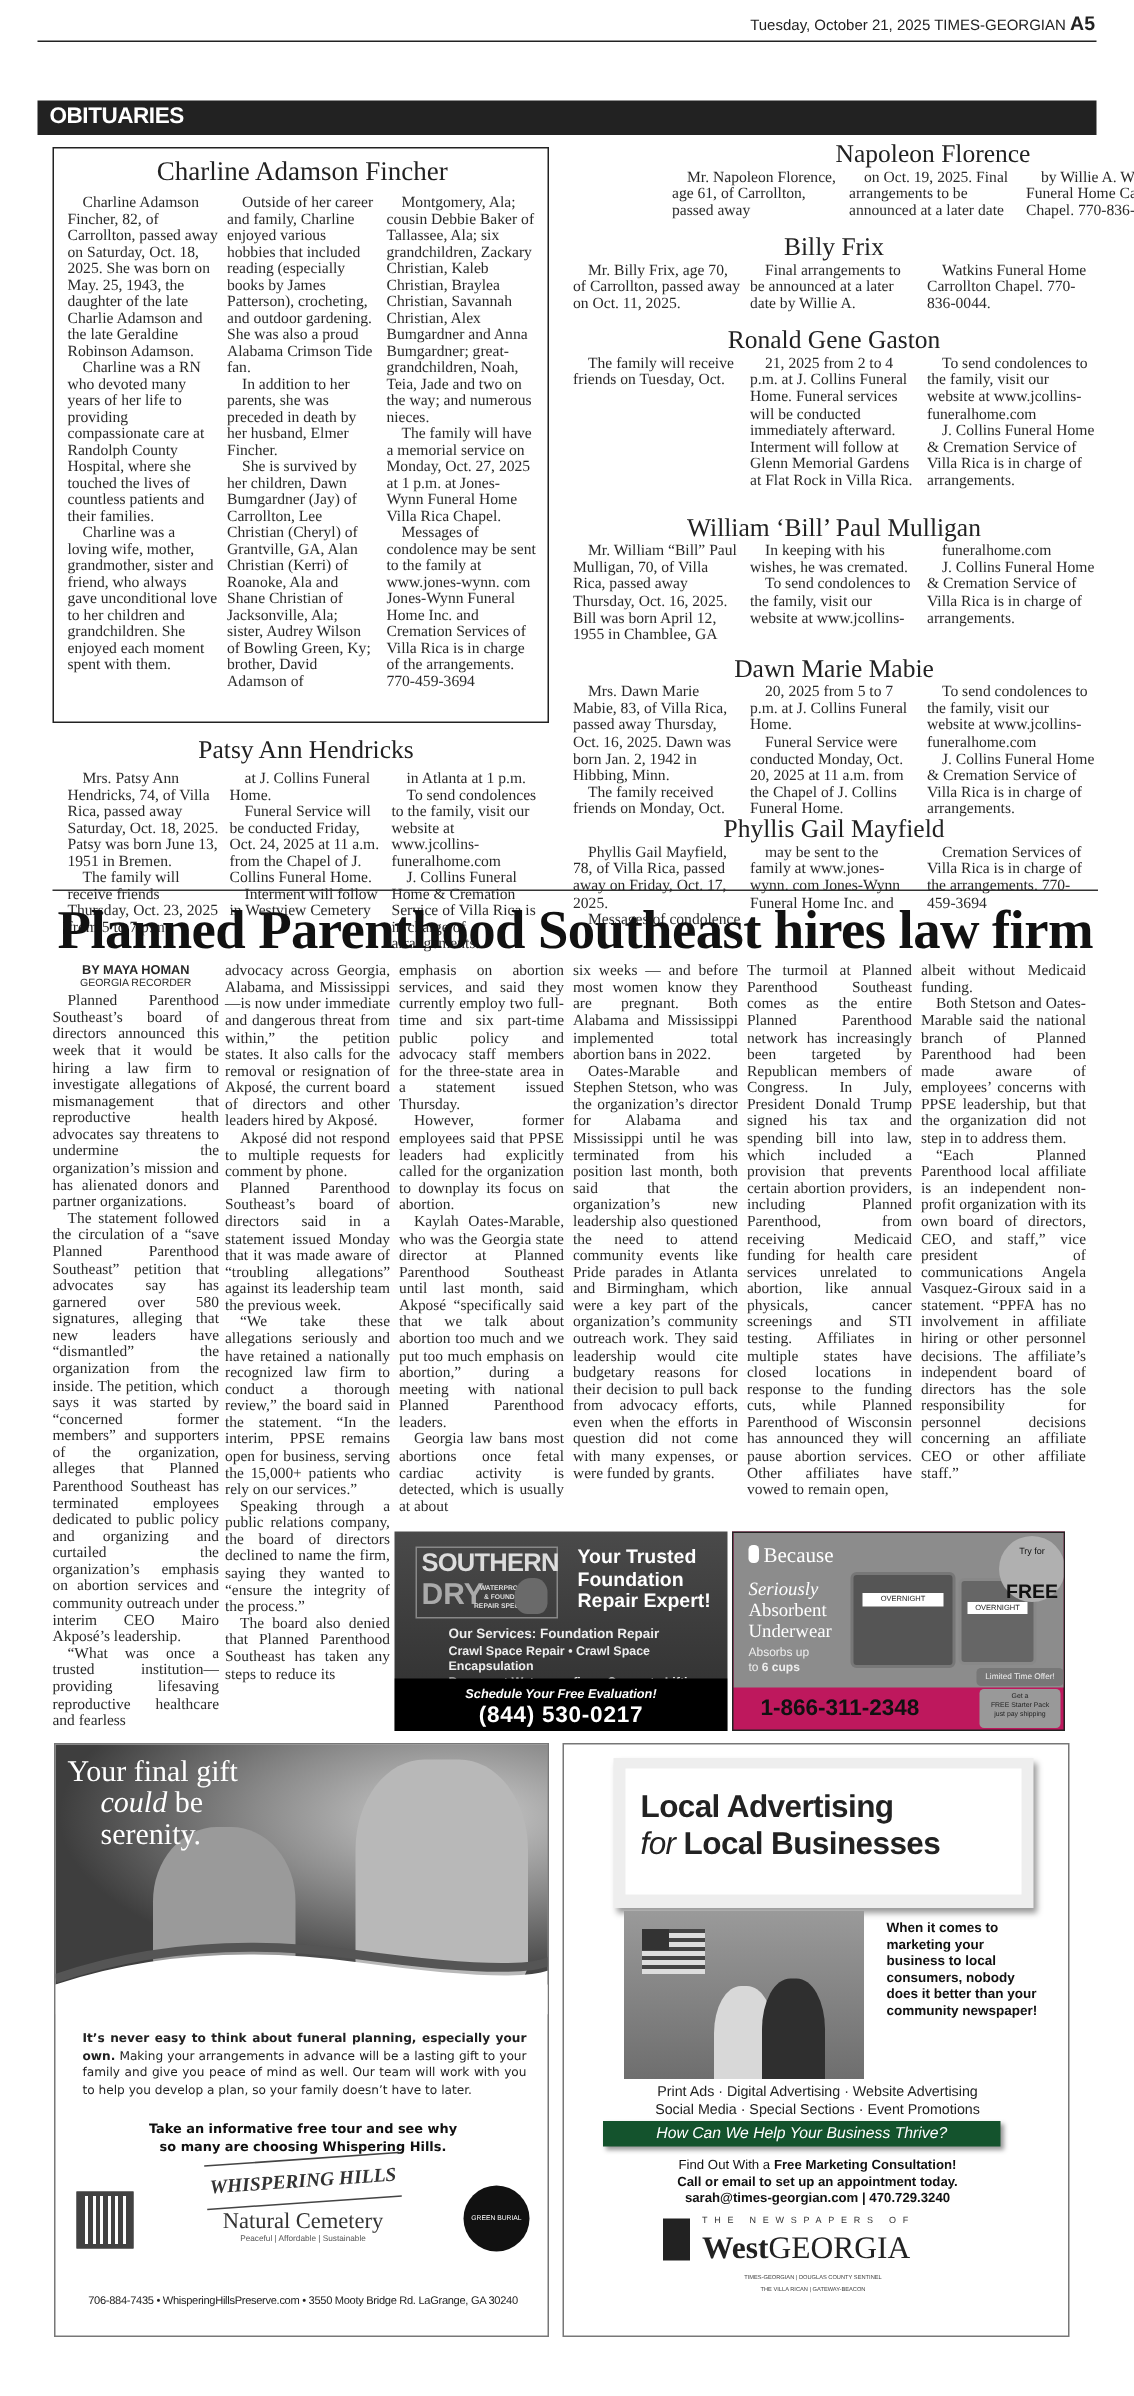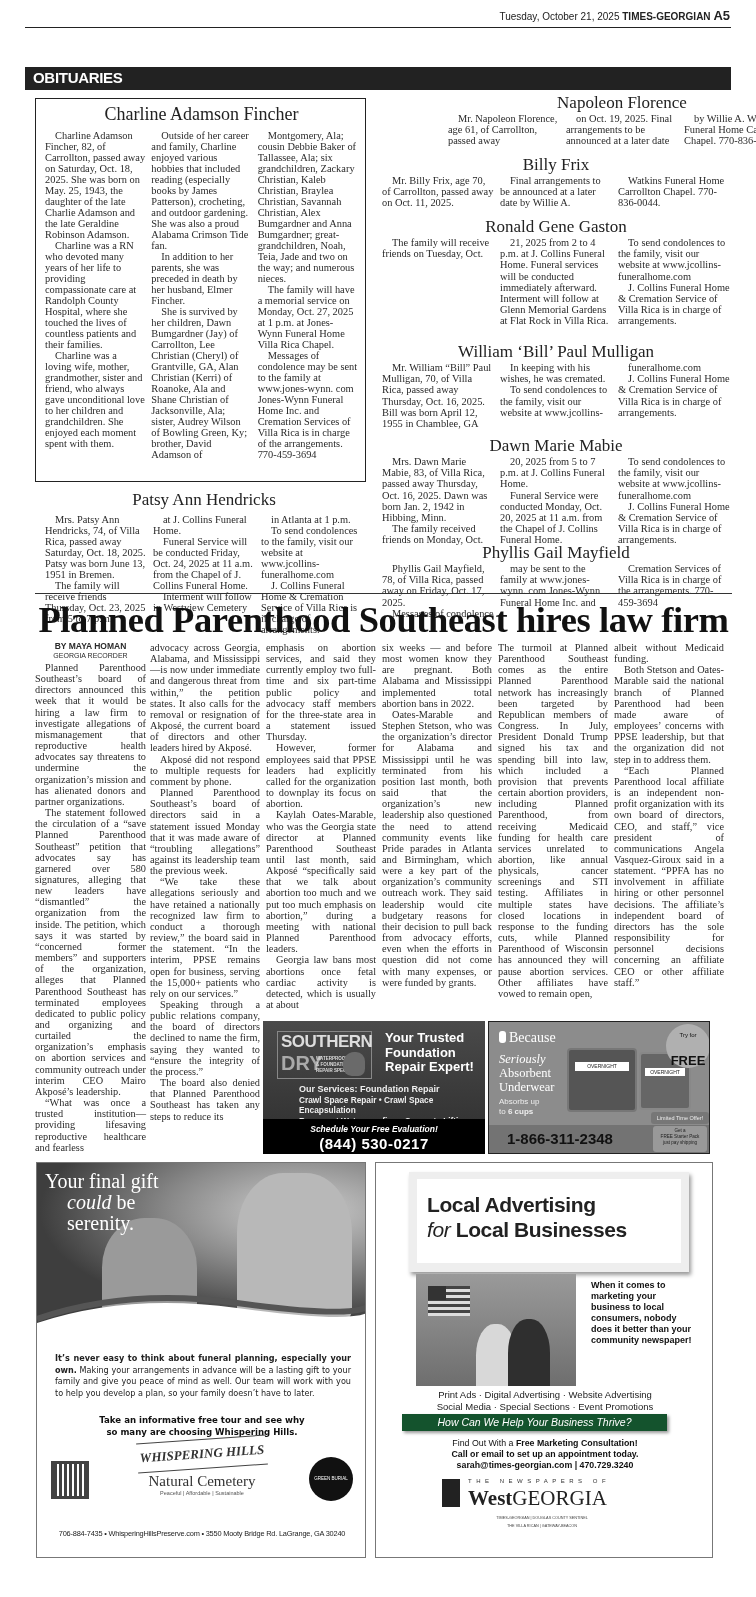--- a/index.html
+++ b/index.html
@@ -1,42 +1,42 @@
 <!DOCTYPE html>
 <html><head>
 <meta charset="utf-8">
 <style>
 *{box-sizing:border-box;margin:0;padding:0}
 html,body{width:756px;height:1597px;background:#fff;overflow:hidden}
 body{position:relative;font-family:"DejaVu Serif",serif;color:#1a1a1a}
 .abs{position:absolute}
 
 #dateline{right:26px;top:8px;font-family:"Liberation Sans",sans-serif;font-size:10px;color:#222;white-space:nowrap}
-#dateline .paper{font-weight:bold;font-size:10px}
+#dateline .paper{font-weight:normal;font-size:10px}
 #dateline .pg{font-weight:bold;font-size:13px}
 #hdr-rule{left:25px;top:27px;width:706px;height:1px;background:#222}
 #section-bar{left:25px;top:67px;width:706px;height:23px;background:#222}
 #section-title{left:33px;top:69px;color:#fff;font-family:"Liberation Sans",sans-serif;font-weight:bold;font-size:15px;letter-spacing:-0.3px}
 
 .obit-box{left:35px;top:98px;width:331px;height:384px;border:1px solid #222}
 .obit-title{text-align:center;font-family:"Liberation Serif",serif;font-size:17px;color:#222;white-space:nowrap}
 .cols3{display:flex;gap:6px}
 .cols3 .col{flex:1;font-family:"Liberation Serif",serif;font-size:10.4px;line-height:11px;color:#2a2a2a}
 .col p{text-indent:10px}
 .obit-right .col{font-size:10.4px;line-height:11.2px}
 
 #art-rule{left:35px;top:593px;width:697px;height:1px;background:#333}
 #headline{left:35px;top:598px;width:697px;text-align:center;font-family:"Liberation Serif",serif;font-weight:bold;font-size:36.5px;letter-spacing:-0.4px;color:#111;white-space:nowrap}
 .acol{position:absolute;font-family:"Liberation Serif",serif;font-size:10.3px;line-height:11.15px;color:#2a2a2a;text-align:justify}
 .acol p{text-indent:10px}
 #byline{text-align:center;font-family:"Liberation Sans",sans-serif;font-weight:bold;font-size:8.5px;line-height:9px}
 #byline-org{text-align:center;font-family:"Liberation Sans",sans-serif;font-size:7px;line-height:9px;margin-bottom:2px}
 
 #ad-southern{left:263px;top:1021px;width:222px;height:133px;background:linear-gradient(#4a4a4a,#2d2d2d);overflow:hidden}
-#ad-because{left:488px;top:1021px;width:222px;height:133px;border:1px solid #222;background:#737373;overflow:hidden}
+#ad-because{left:488px;top:1021px;width:222px;height:133px;border:1px solid #222;background:#be185d;overflow:hidden}
 #ad-whisper{left:36px;top:1162px;width:330px;height:396px;border:1px solid #777;overflow:hidden}
 #ad-local{left:375px;top:1162px;width:338px;height:396px;border:1px solid #777;overflow:hidden}
 </style>
 </head>
 <body>
 
 <div id="dateline" class="abs">
   <span>Tuesday, October 21, 2025</span>
   <span class="paper">TIMES-GEORGIAN</span>
   <span class="pg">A5</span>
@@ -221,21 +221,21 @@
   </div>
 <div class="acol" style="left:614px;top:642px;width:110px;">
     <div class="acol-body">
       <p style="text-indent: 0px;">albeit without Medicaid funding.</p>
       <p>Both Stetson and Oates-Marable said the national branch of Planned Parenthood had been made aware of employees’ concerns with PPSE leadership, but that the organization did not step in to address them.</p>
       <p>“Each Planned Parenthood local affiliate is an independent non-profit organization with its own board of directors, CEO, and staff,” vice president of communications Angela Vasquez-Giroux said in a statement. “PPFA has no involvement in affiliate hiring or other personnel decisions. The affiliate’s independent board of directors has the sole responsibility for personnel decisions concerning an affiliate CEO or other affiliate staff.”</p>
     </div>
   </div>
 
 <div id="ad-southern" class="abs">
-  <div class="abs" style="left:14px;top:10px;width:95px;height:48px;border:1px solid #888;">
+  <div class="abs" style="left:14px;top:10px;width:95px;height:48px;border:1px solid #888;text-align:center;">
     <div class="abs" style="left:3px;top:0;font-family:'Liberation Sans',sans-serif;font-weight:bold;font-size:17px;color:#ddd;letter-spacing:-0.5px;">SOUTHERN</div>
     <div class="abs" style="left:3px;top:20px;font-family:'Liberation Sans',sans-serif;font-weight:bold;font-size:20px;color:#aaa;">DRY</div>
     <div class="abs" style="left:38px;top:24px;font-family:'Liberation Sans',sans-serif;font-size:4.5px;line-height:6px;color:#ddd;font-weight:bold;">
       <div>WATERPROOFING</div>
         <div>&amp; FOUNDATION</div>
         <div>REPAIR SPECIALISTS</div>
     </div>
     <div class="abs" style="left:65px;top:20px;width:22px;height:24px;background:#6a6a6a;border-radius:50% 40% 30% 40%;"></div>
   </div>
   <div class="abs" style="left:122px;top:10px;font-family:'Liberation Sans',sans-serif;font-weight:bold;font-size:13px;line-height:14.5px;color:#fff;">

